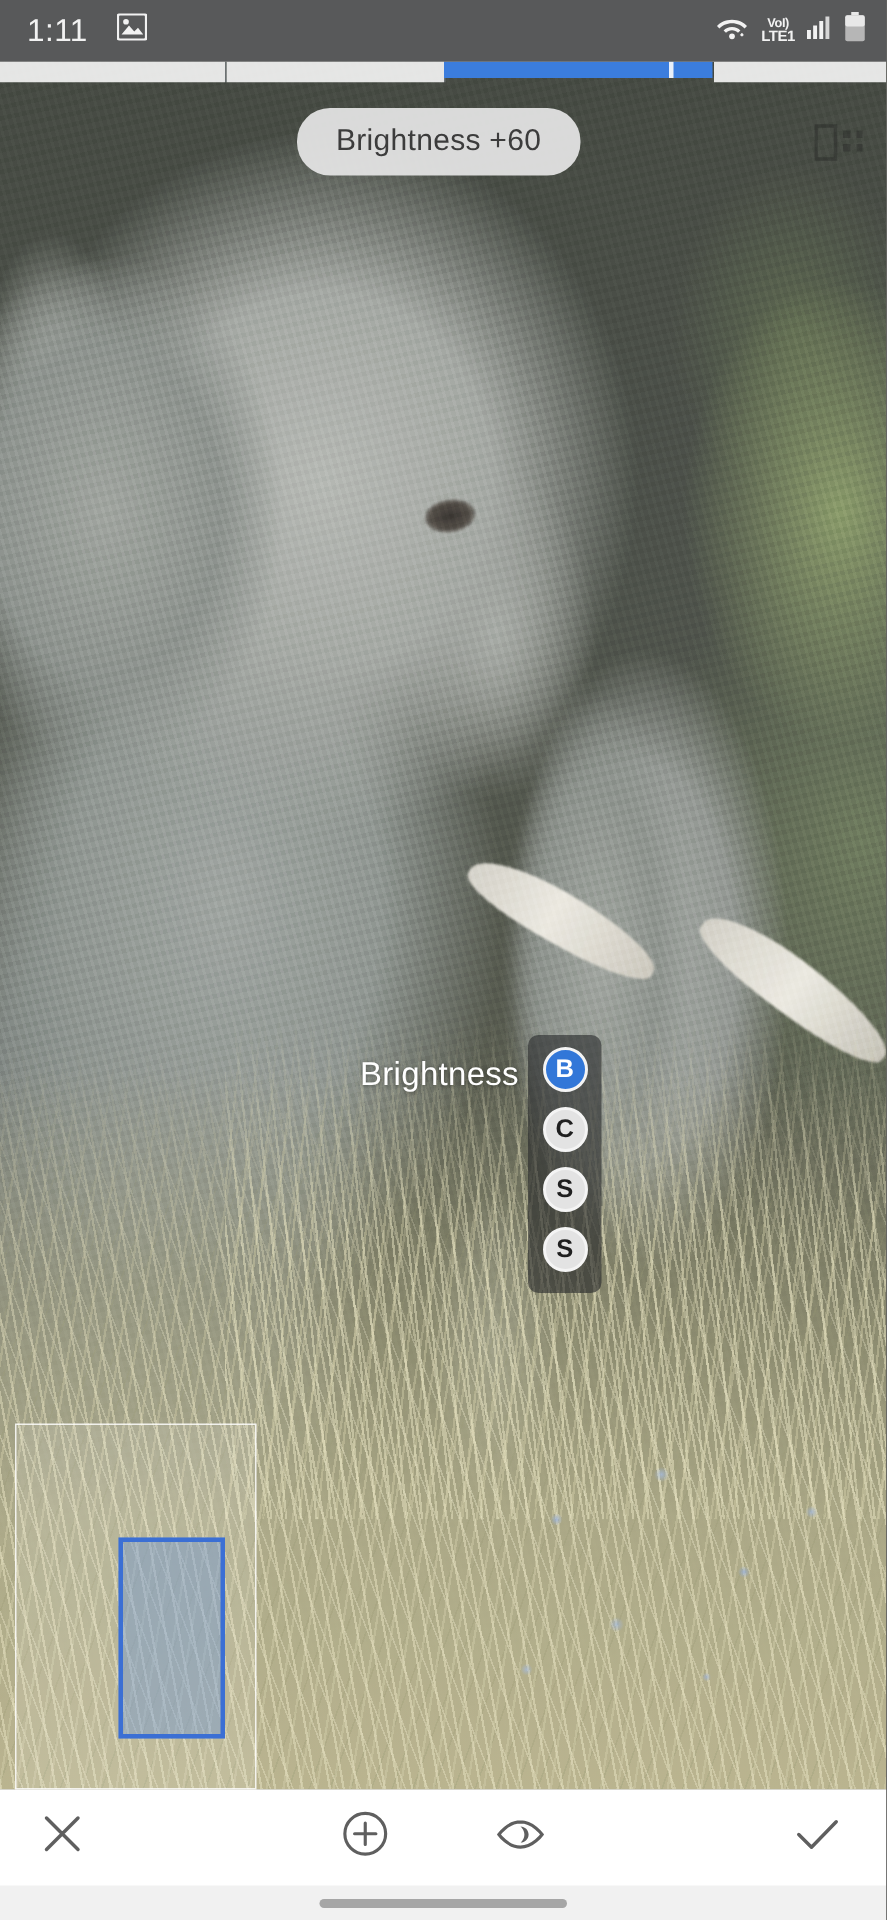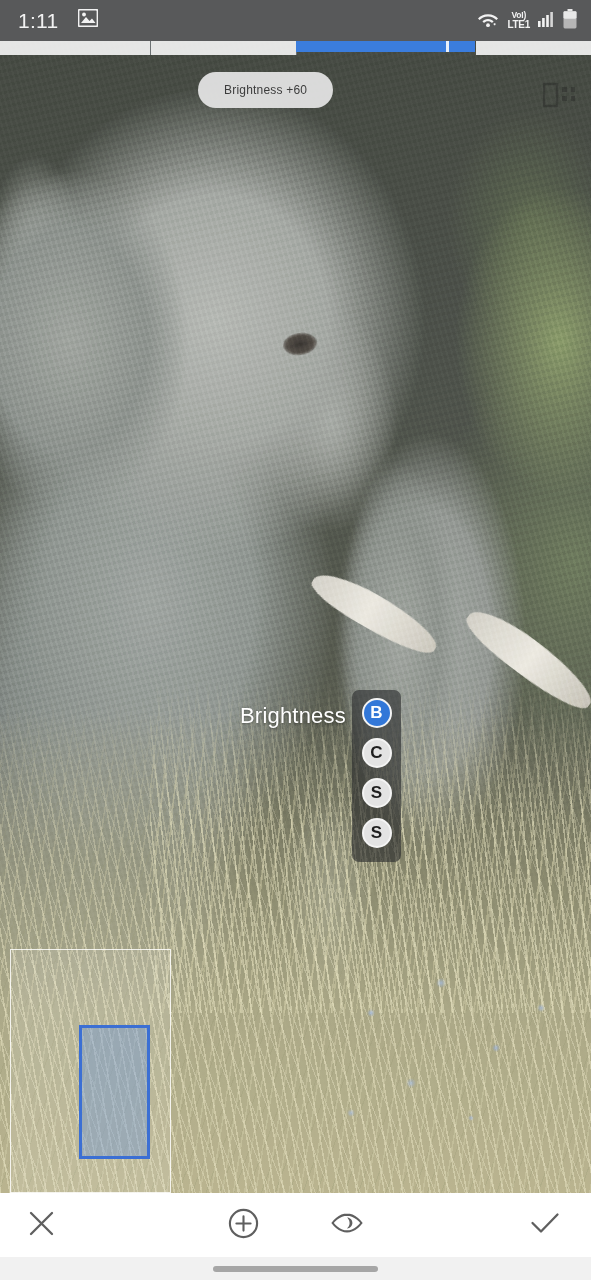--- a/index.html
+++ b/index.html
@@ -18,21 +18,21 @@
 
   
   #statusbar {
     position:absolute; left:0; top:0;
     width:591px; height:41px;
     background:#58595a;
     display:flex; align-items:center;
     padding:0 14px 0 18px;
     z-index:60;
   }
-  #status-left { display:flex; align-items:flex-start; gap:19px; }
+  #status-left { display:flex; align-items:center; gap:19px; }
   #clock {
     color:#f2f2f2; font-size:21px; letter-spacing:.3px;
     font-family:"Liberation Sans", sans-serif;
   }
   .sb-icon { display:block; }
   #status-spacer { flex:1; }
   #status-right { display:flex; align-items:center; gap:8px; }
   #volte-wrap {
     display:flex; flex-direction:column; align-items:center;
     line-height:1; color:#f2f2f2;
@@ -180,21 +180,21 @@
     pointer-events:none;
   }
 
   
   #toast {
     position:absolute; left:198px; top:72px;
     padding:11px 26px;
     background:rgba(229,229,229,.93);
     border-radius:22px;
     color:#3c3c3c;
-    font-size:12px;
+    font-size:20px;
     letter-spacing:.2px;
     z-index:40;
     white-space:nowrap;
   }
 
   
   #compare-icon {
     position:absolute; right:14px; top:80px;
     width:34px; height:30px;
     z-index:40;

